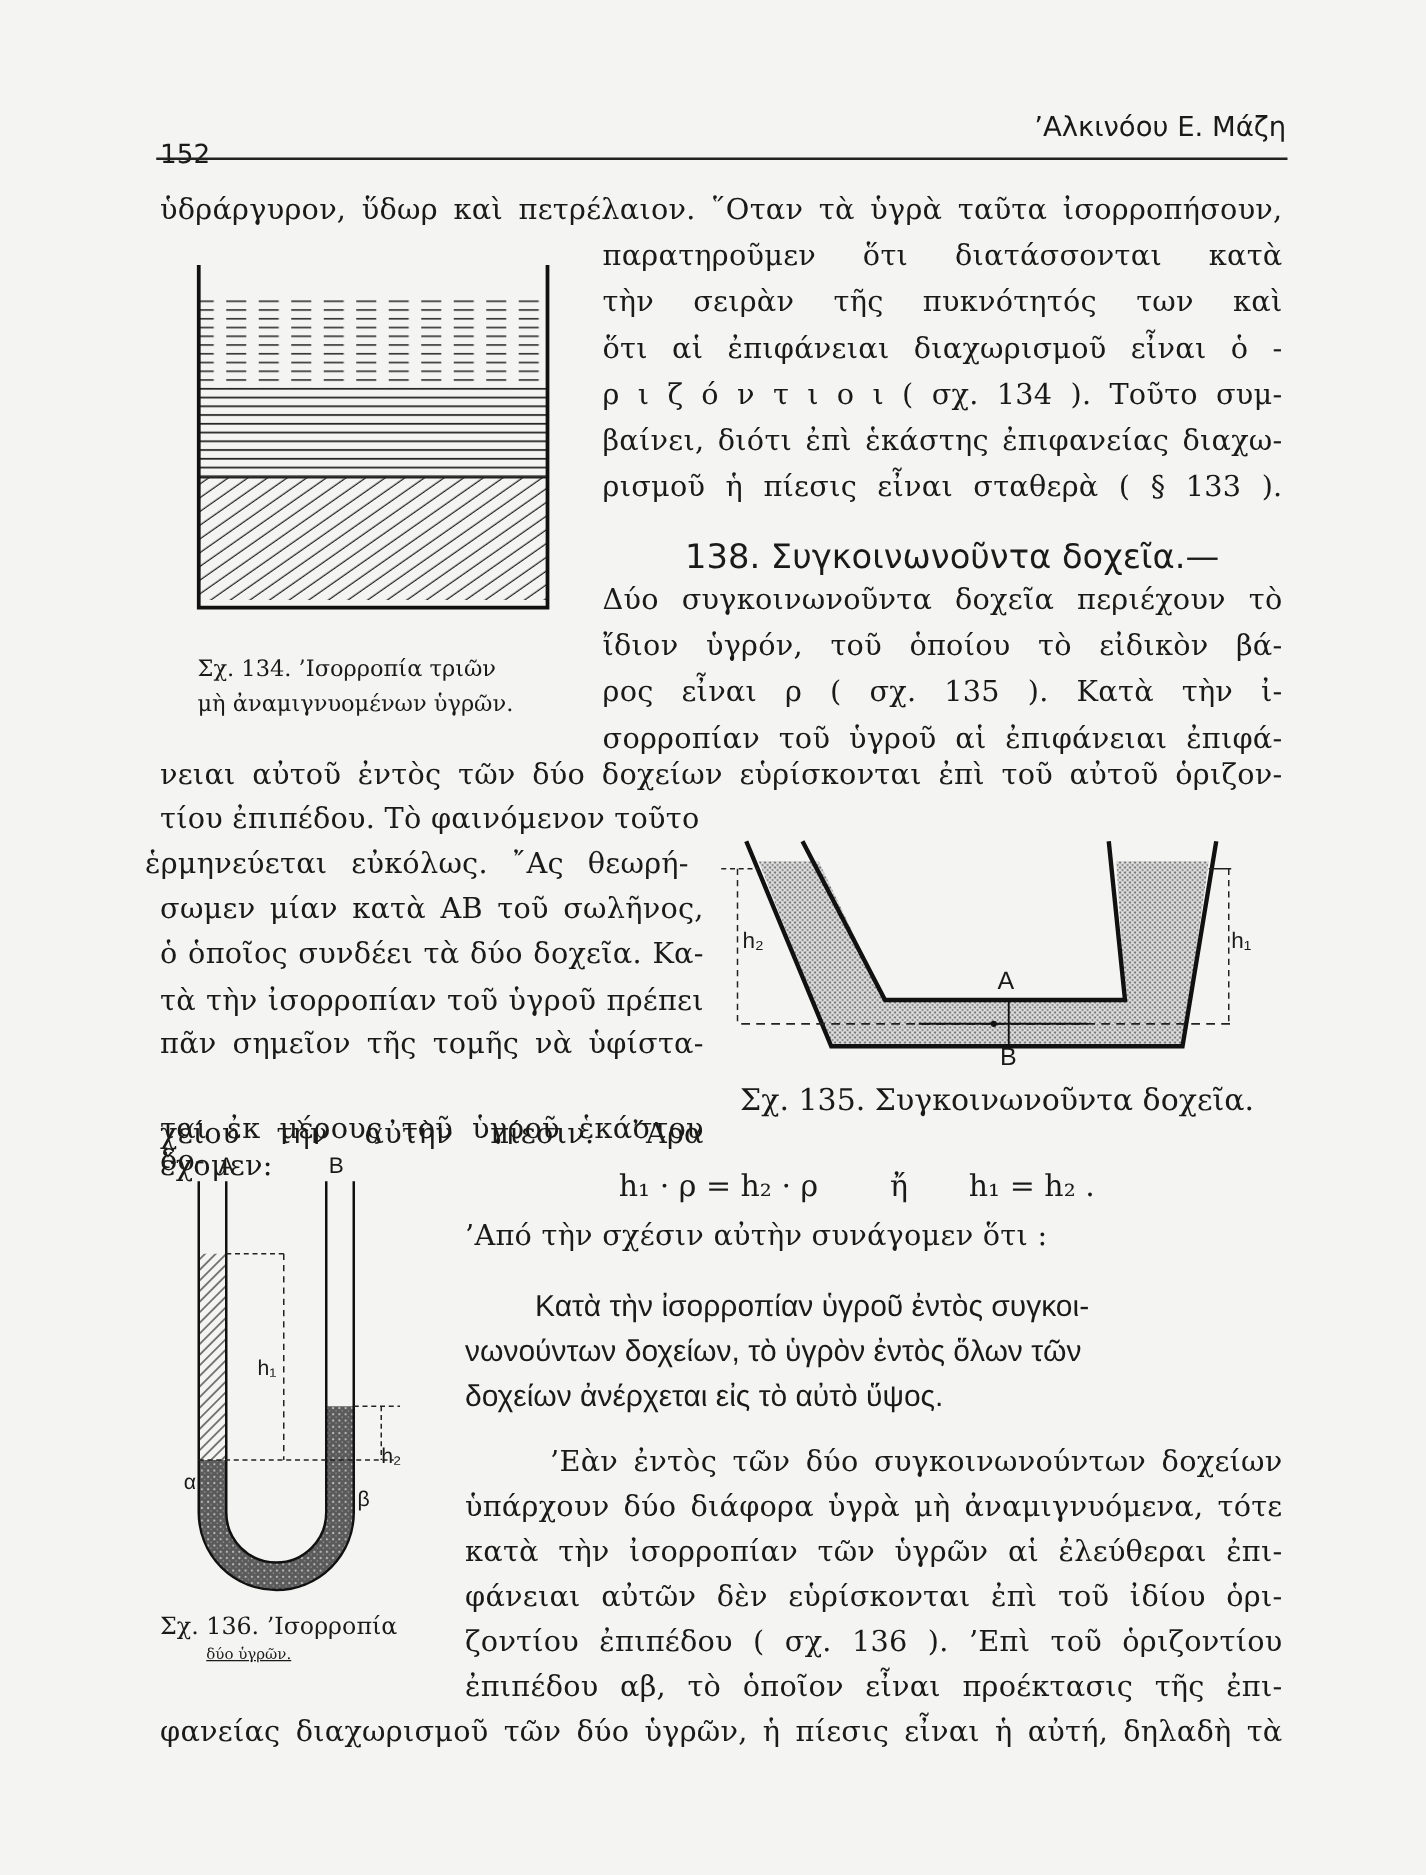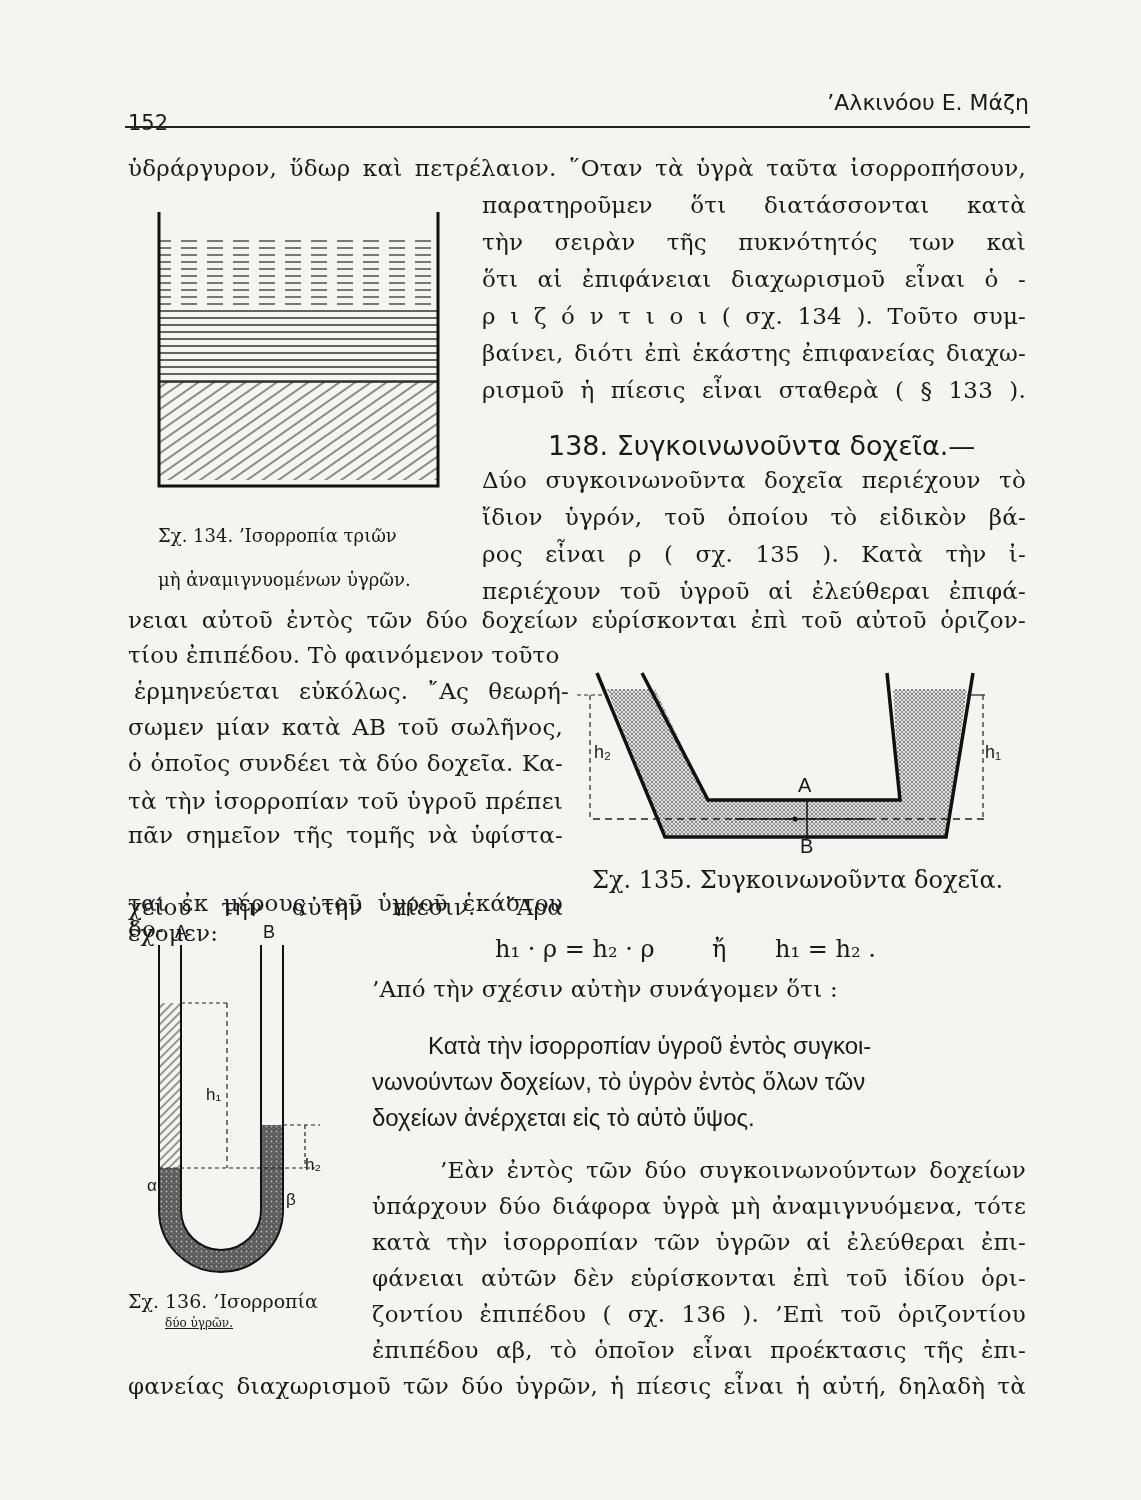--- a/index.html
+++ b/index.html
@@ -45,31 +45,31 @@
       <line x1="0" y1="4" x2="9" y2="4" stroke="#222" stroke-width="1"></line>
     </pattern>
   </defs>
   <rect x="5" y="30" width="277" height="70" fill="url(#dash)"></rect>
   <rect x="5" y="100" width="277" height="72" fill="url(#hlines)"></rect>
   <rect x="5" y="172" width="277" height="98" fill="url(#diag)"></rect>
   <line x1="5" y1="172" x2="282" y2="172" stroke="#222" stroke-width="1.5"></line>
   <path d="M4 2 L4 276 L283 276 L283 2" fill="none" stroke="#111" stroke-width="3"></path>
 </svg>
 <div class="cap" style="left:158px; top:525px;">Σχ. 134. ’Ισορροπία τριῶν</div>
-<div class="cap" style="left:158px; top:553px;margin-top:16px;">μὴ ἀναμιγνυομένων ὑγρῶν.</div>
+<div class="cap" style="left:158px; top:553px;">μὴ ἀναμιγνυομένων ὑγρῶν.</div>
 
 <div class="section" style="left:548px; top:430px;">138. Συγκοινωνοῦντα δοχεῖα.—</div>
 <div class="line just" style="left:482px; top:467px; width:544px;">Δύο συγκοινωνοῦντα δοχεῖα περιέχουν τὸ</div>
 <div class="line just" style="left:482px; top:504px; width:544px;">ἴδιον ὑγρόν, τοῦ ὁποίου τὸ εἰδικὸν βά-</div>
 <div class="line just" style="left:482px; top:541px; width:544px;">ρος εἶναι ρ ( σχ. 135 ). Κατὰ τὴν ἰ-</div>
-<div class="line just" style="left:482px; top:578px; width:544px;">περιέχουν τοῦ ὑγροῦ αἱ ἐλεύθεραι ἐπιφά-</div>
+<div class="line just" style="left:482px; top:578px; width:544px;">σορροπίαν τοῦ ὑγροῦ αἱ ἐπιφάνειαι ἐπιφά-</div>
 <div class="line just" style="left:128px; top:607px; width:898px;">νειαι αὐτοῦ ἐντὸς τῶν δύο δοχείων εὑρίσκονται ἐπὶ τοῦ αὐτοῦ ὁριζον-</div>
 <div class="line" style="left:128px; top:642px;">τίου ἐπιπέδου. Τὸ φαινόμενον τοῦτο</div>
 
-<div class="line just" style="left:134px; top:678px; width:435px;">ἑρμηνεύεται εὐκόλως. ῎Ας θεωρή-</div>
+<div class="line just" style="left:116px; top:678px; width:435px;">ἑρμηνεύεται εὐκόλως. ῎Ας θεωρή-</div>
 <div class="line just" style="left:128px; top:714px; width:435px;">σωμεν μίαν κατὰ ΑΒ τοῦ σωλῆνος,</div>
 <div class="line just" style="left:128px; top:750px; width:435px;">ὁ ὁποῖος συνδέει τὰ δύο δοχεῖα. Κα-</div>
 <div class="line just" style="left:128px; top:788px; width:435px;">τὰ τὴν ἰσορροπίαν τοῦ ὑγροῦ πρέπει</div>
 <div class="line just" style="left:128px; top:822px; width:435px;">πᾶν σημεῖον τῆς τομῆς νὰ ὑφίστα-</div>
 <div class="line just" style="left:128px; top:858px; width:435px;margin-top:32px;">ται ἐκ μέρους τοῦ ὑγροῦ ἑκάστου δο-</div>
 <div class="line just" style="left:128px; top:894px; width:435px;">χείου τὴν αὐτὴν πίεσιν. ῎Αρα ἔχομεν:</div>
 
 <svg style="left:575px; top:665px;" width="440" height="200" viewBox="0 0 440 200">
   <defs>
     <pattern id="dots" width="4" height="4" patternUnits="userSpaceOnUse">

